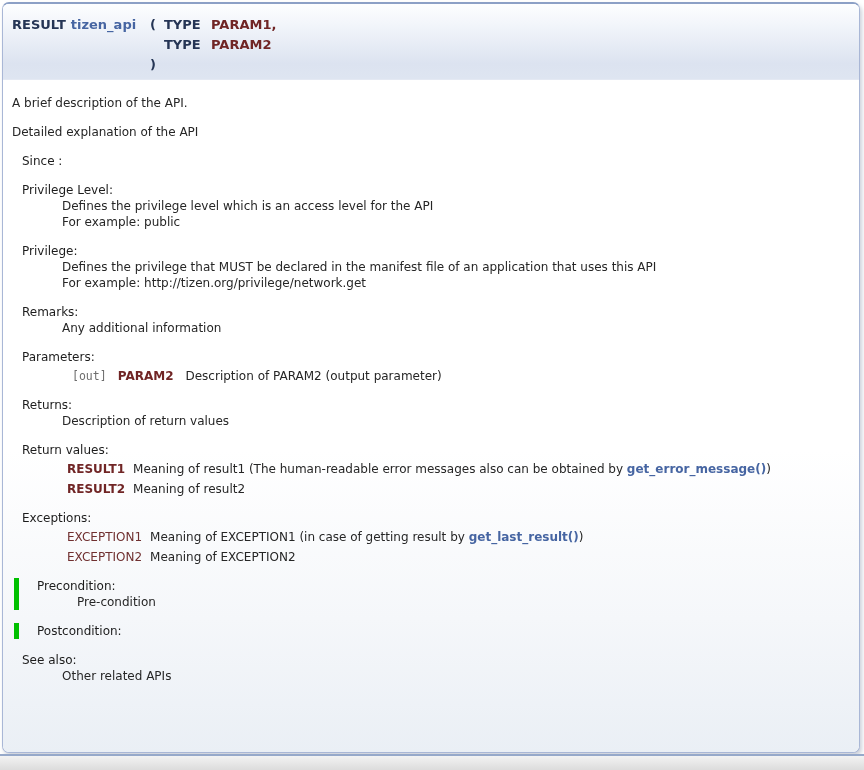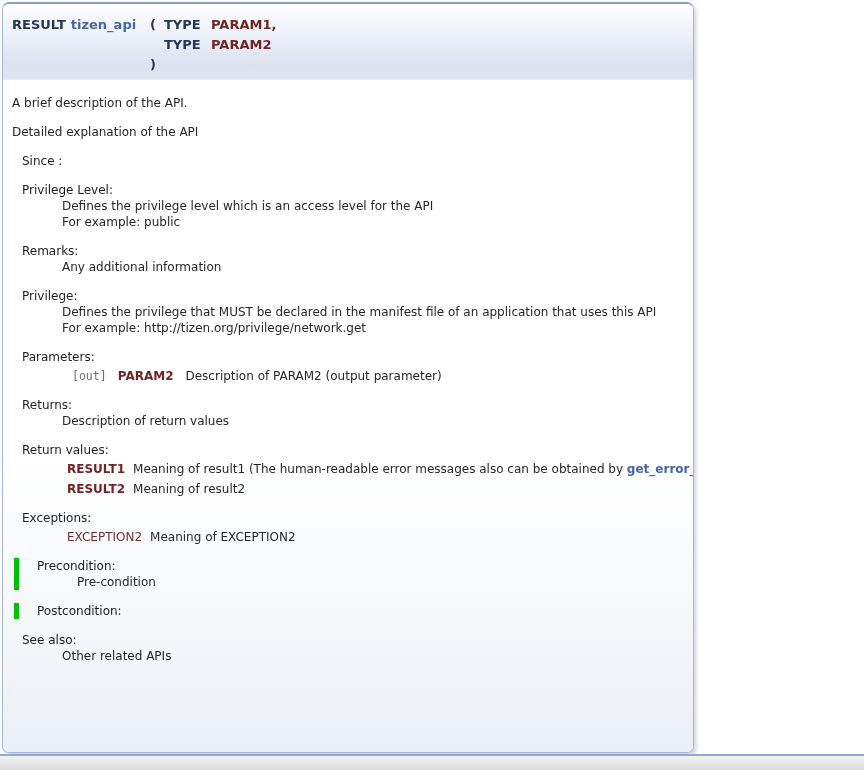--- a/index.html
+++ b/index.html
@@ -3,21 +3,21 @@
 <meta charset="utf-8">
 <style>
   html,body { margin:0; padding:0; }
   body {
     width:864px; height:770px; position:relative; overflow:hidden;
     background:#ffffff; color:#262626;
     font-family:"DejaVu Sans","Liberation Sans",sans-serif;
     font-size:12px;
   }
   .memitem {
-    position:absolute; left:2px; top:2px; width:692px; height:751px;
+    position:absolute; left:2px; top:2px; width:858px; height:751px;
     box-sizing:border-box;
     border:1px solid #A9B7D6; border-top:2px solid #8CA0C6;
     border-radius:7px;
     box-shadow:2px 3px 4px rgba(110,120,145,0.35);
     overflow:hidden; background:#ffffff;
   }
   .memproto {
     height:76px; box-sizing:border-box;
     padding:11px 8px 0 9px;
     background:linear-gradient(to bottom,#FDFEFF 0%,#F3F6FB 25%,#DCE3F0 80%,#DEE5F1 100%);
@@ -90,28 +90,28 @@
       <div class="section-title">Since :</div>
     </div>
 
     <div class="section">
       <div class="section-title">Privilege Level:</div>
       <div class="section-line">Defines the privilege level which is an access level for the API</div>
       <div class="section-line">For example: public</div>
     </div>
 
     <div class="section">
-      <div class="section-title">Remarks:</div>
-      <div class="section-line">Any additional information</div>
+      <div class="section-title">Privilege:</div>
+      <div class="section-line">Defines the privilege that MUST be declared in the manifest file of an application that uses this API</div>
+      <div class="section-line">For example: http://tizen.org/privilege/network.get</div>
     </div>
 
     <div class="section">
-      <div class="section-title">Privilege:</div>
-      <div class="section-line">Defines the privilege that MUST be declared in the manifest file of an application that uses this API</div>
-      <div class="section-line">For example: http://tizen.org/privilege/network.get</div>
+      <div class="section-title">Remarks:</div>
+      <div class="section-line">Any additional information</div>
     </div>
 
     <div class="section">
       <div class="section-title">Parameters:</div>
       <div class="row-line">
         <span class="param-dir">[out]</span>
         <span class="param-name">PARAM2</span>
         <span>Description of PARAM2 (output parameter)</span>
       </div>
     </div>
@@ -127,20 +127,23 @@
         <span class="param-name">RESULT1</span><span>Meaning of result1 (The human-readable error messages also can be obtained by </span><span class="doc-link">get_error_message()</span><span>)</span>
       </div>
       <div class="rv-line">
         <span class="param-name">RESULT2</span><span>Meaning of result2</span><span class="doc-link"></span><span></span>
       </div>
     </div>
 
     <div class="section">
       <div class="section-title">Exceptions:</div>
       <div class="rv-line">
+        <span class="exc-name">EXCEPTION1</span><span>Meaning of EXCEPTION1 (in case of getting result by </span><span class="doc-link">get_last_result()</span><span>)</span>
+      </div>
+      <div class="rv-line">
         <span class="exc-name">EXCEPTION2</span><span>Meaning of EXCEPTION2</span><span class="doc-link"></span><span></span>
       </div>
     </div>
 
     <div class="section green-bar">
       <div class="section-title">Precondition:</div>
       <div class="section-line">Pre-condition</div>
     </div>
 
     <div class="section green-bar">

